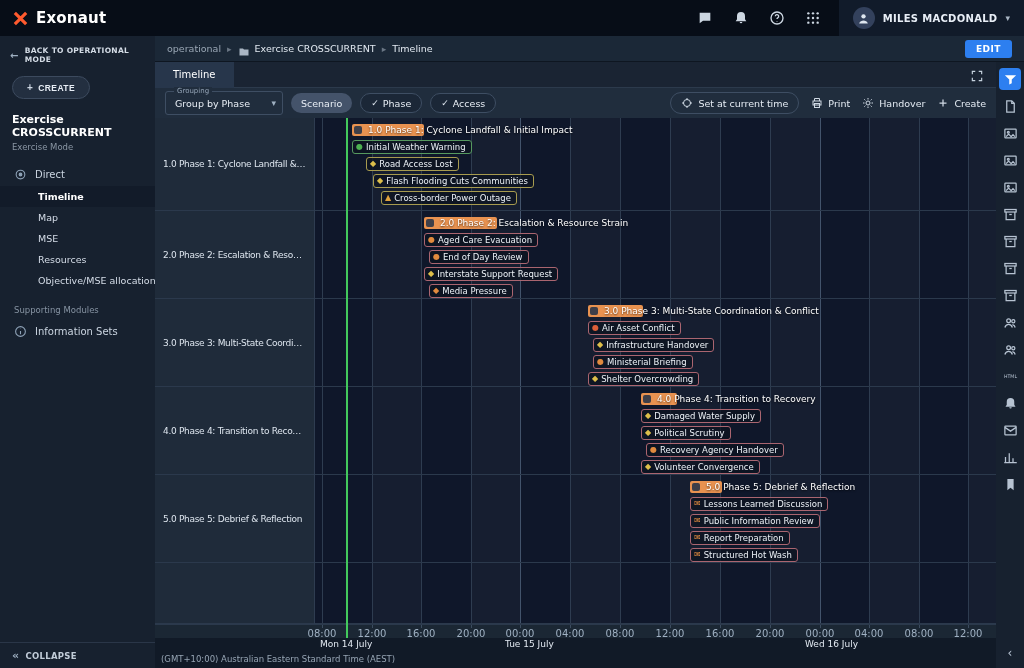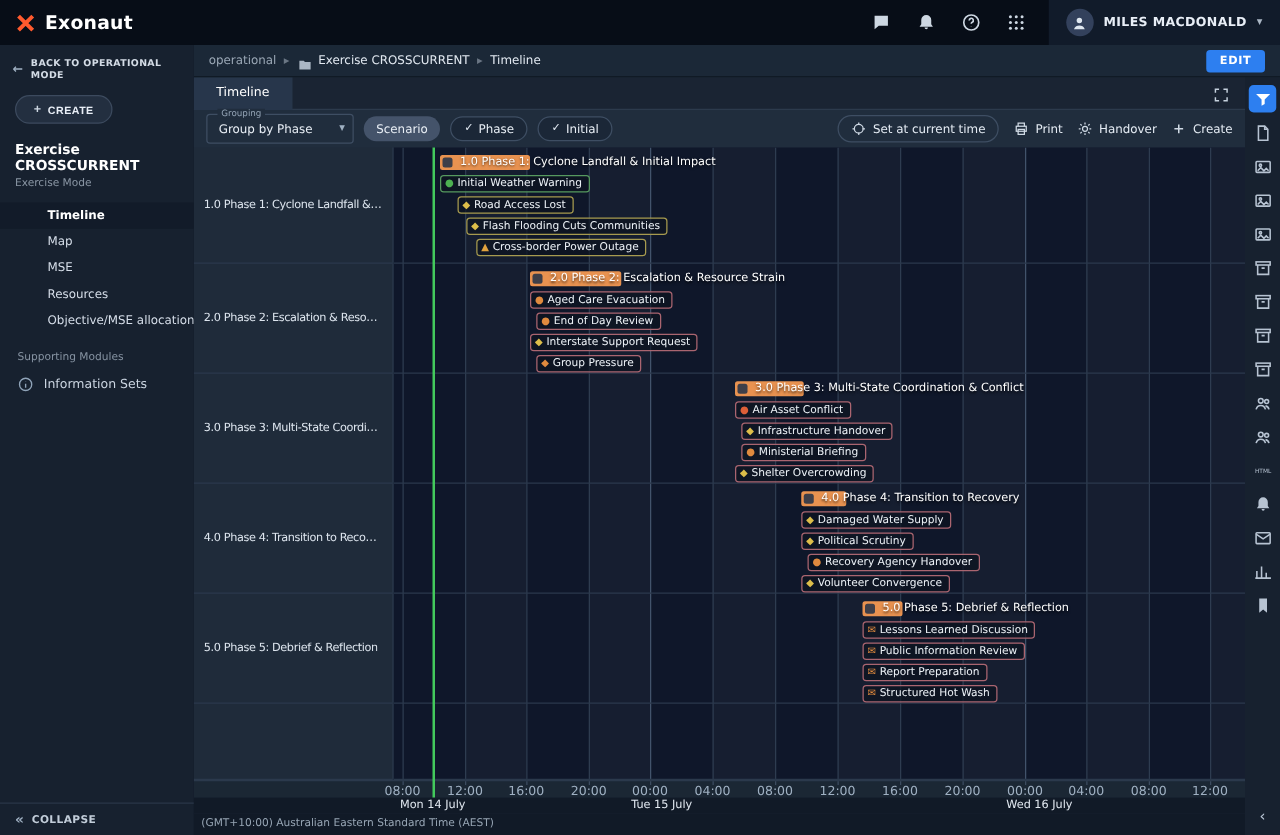--- a/index.html
+++ b/index.html
@@ -204,20 +204,27 @@
       <button class="create-btn">
         <span class="plus">+</span>
         <span>CREATE</span>
       </button>
     </div>
     <div class="ex-block">
       <div class="ex-name">Exercise CROSSCURRENT</div>
       <div class="ex-mode">Exercise Mode</div>
     </div>
     <nav id="side-nav">
+        <div class="nav-item">
+          <span class="nicon"><svg viewBox="0 0 24 24" fill="none" stroke="currentColor" stroke-width="2">
+              <circle cx="12" cy="12" r="8"></circle>
+              <circle cx="12" cy="12" r="2.5" fill="currentColor"></circle>
+            </svg></span>
+          <span>Direct</span>
+        </div>
         <div class="nav-sub active">Timeline</div>
         <div class="nav-sub">Map</div>
         <div class="nav-sub">MSE</div>
         <div class="nav-sub">Resources</div>
         <div class="nav-sub">Objective/MSE allocation</div>
         <div class="nav-section">Supporting Modules</div>
         <div class="nav-item">
           <span class="nicon"><svg viewBox="0 0 24 24" fill="none" stroke="currentColor" stroke-width="2">
               <circle cx="12" cy="12" r="9"></circle>
               <path d="M12 11v6M12 7v.5"></path>
@@ -267,21 +274,21 @@
         <span id="chips" style="display:flex;gap:8px">
             <span class="chip plain">
               <span>Scenario</span>
             </span>
             <span class="chip checked">
               <span class="ck">✓</span>
               <span>Phase</span>
             </span>
             <span class="chip checked">
               <span class="ck">✓</span>
-              <span>Initial</span>
+              <span>Access</span>
             </span>
           </span>
         <span class="tb-actions" id="tb-actions">
             <span class="act outlined">
               <span class="aicon"><svg viewBox="0 0 24 24" fill="none" stroke="currentColor" stroke-width="2">
                   <circle cx="12" cy="12" r="7"></circle>
                   <path d="M12 2v4M12 18v4M2 12h4M18 12h4"></path>
                 </svg></span>
               <span>Set at current time</span>
             </span>
@@ -390,21 +397,21 @@
                   <div class="inj" style="left: 114px; top: 39px; border-color: rgb(170, 101, 112);">
                     <span class="ji" style="color: rgb(224, 138, 62);">●</span>
                     <span>End of Day Review</span>
                   </div>
                   <div class="inj" style="left: 109px; top: 56px; border-color: rgb(170, 101, 112);">
                     <span class="ji" style="color: rgb(221, 190, 74);">◆</span>
                     <span>Interstate Support Request</span>
                   </div>
                   <div class="inj" style="left: 114px; top: 73px; border-color: rgb(170, 101, 112);">
                     <span class="ji" style="color: rgb(224, 138, 62);">◆</span>
-                    <span>Group Pressure</span>
+                    <span>Media Pressure</span>
                   </div>
                 </div>
                 <div class="g-row" style="height: 88px;">
                   <div class="pbar" style="left: 273px; top: 6px;">
                     <div class="bar" style="width: 55px; background: rgb(232, 146, 80);"></div>
                     <div class="bicon"></div>
                     <span class="blabel">3.0 Phase 3: Multi-State Coordination &amp; Conflict</span>
                   </div>
                   <div class="inj" style="left: 273px; top: 22px; border-color: rgb(170, 101, 112);">
                     <span class="ji" style="color: rgb(221, 95, 56);">●</span>

